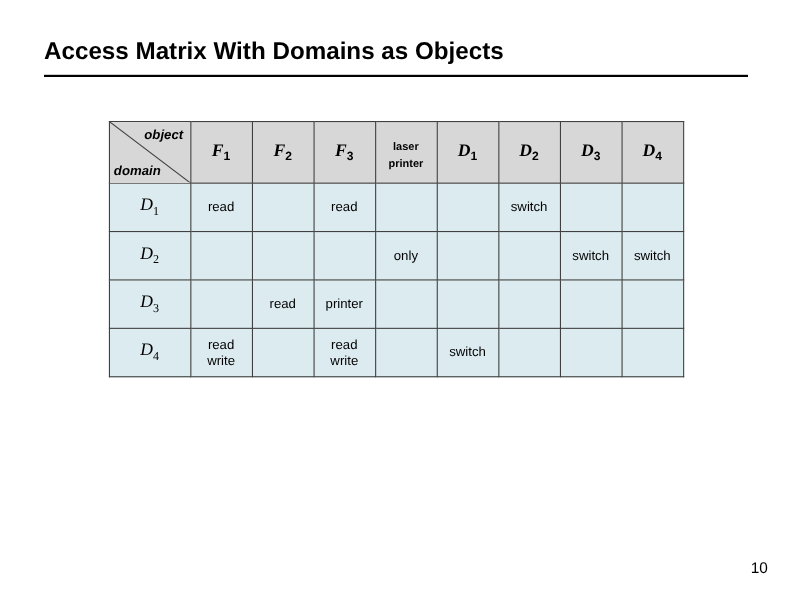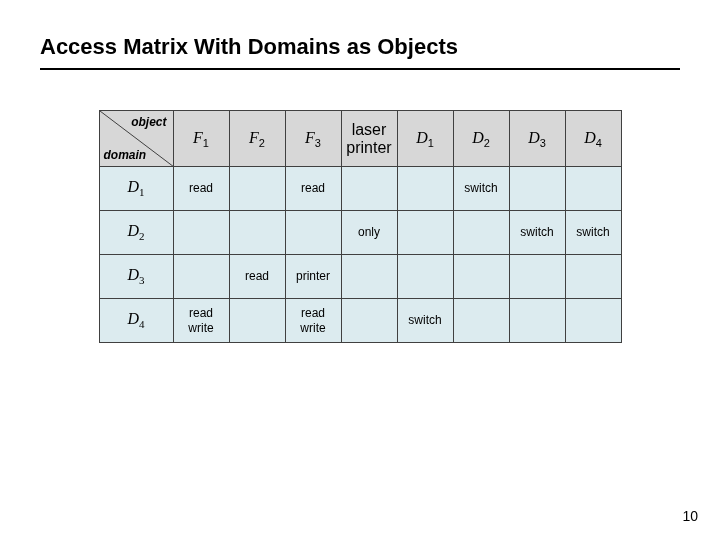--- a/index.html
+++ b/index.html
@@ -63,25 +63,25 @@
     position: absolute;
     bottom: 4px; left: 4px;
     font-size: 12px;
     margin-top: 28px;
   }
   .header-cell {
     background: #d7d7d7;
     height: 56px;
     width: 56px;
     font-style: normal;
-    font-weight: normal;
+    font-weight: bold;
   }
   .header-cell .sym { font-style: italic; font-family: "Times New Roman", serif; font-size: 16px; }
   .header-cell .sub { font-size: 11px; vertical-align: sub; }
-  .header-cell .plain { font-size: 16px; line-height: 1.1; }
+  .header-cell .plain { font-size: 10px; line-height: 1.1; }
   .row-head {
     background: #dcebef;
     width: 74px;
     height: 44px;
     font-style: italic;
     font-family: "Times New Roman", serif;
     font-size: 16px;
     font-weight: normal;
   }
   .row-head .sub { font-size: 11px; vertical-align: sub; font-style: normal;}

